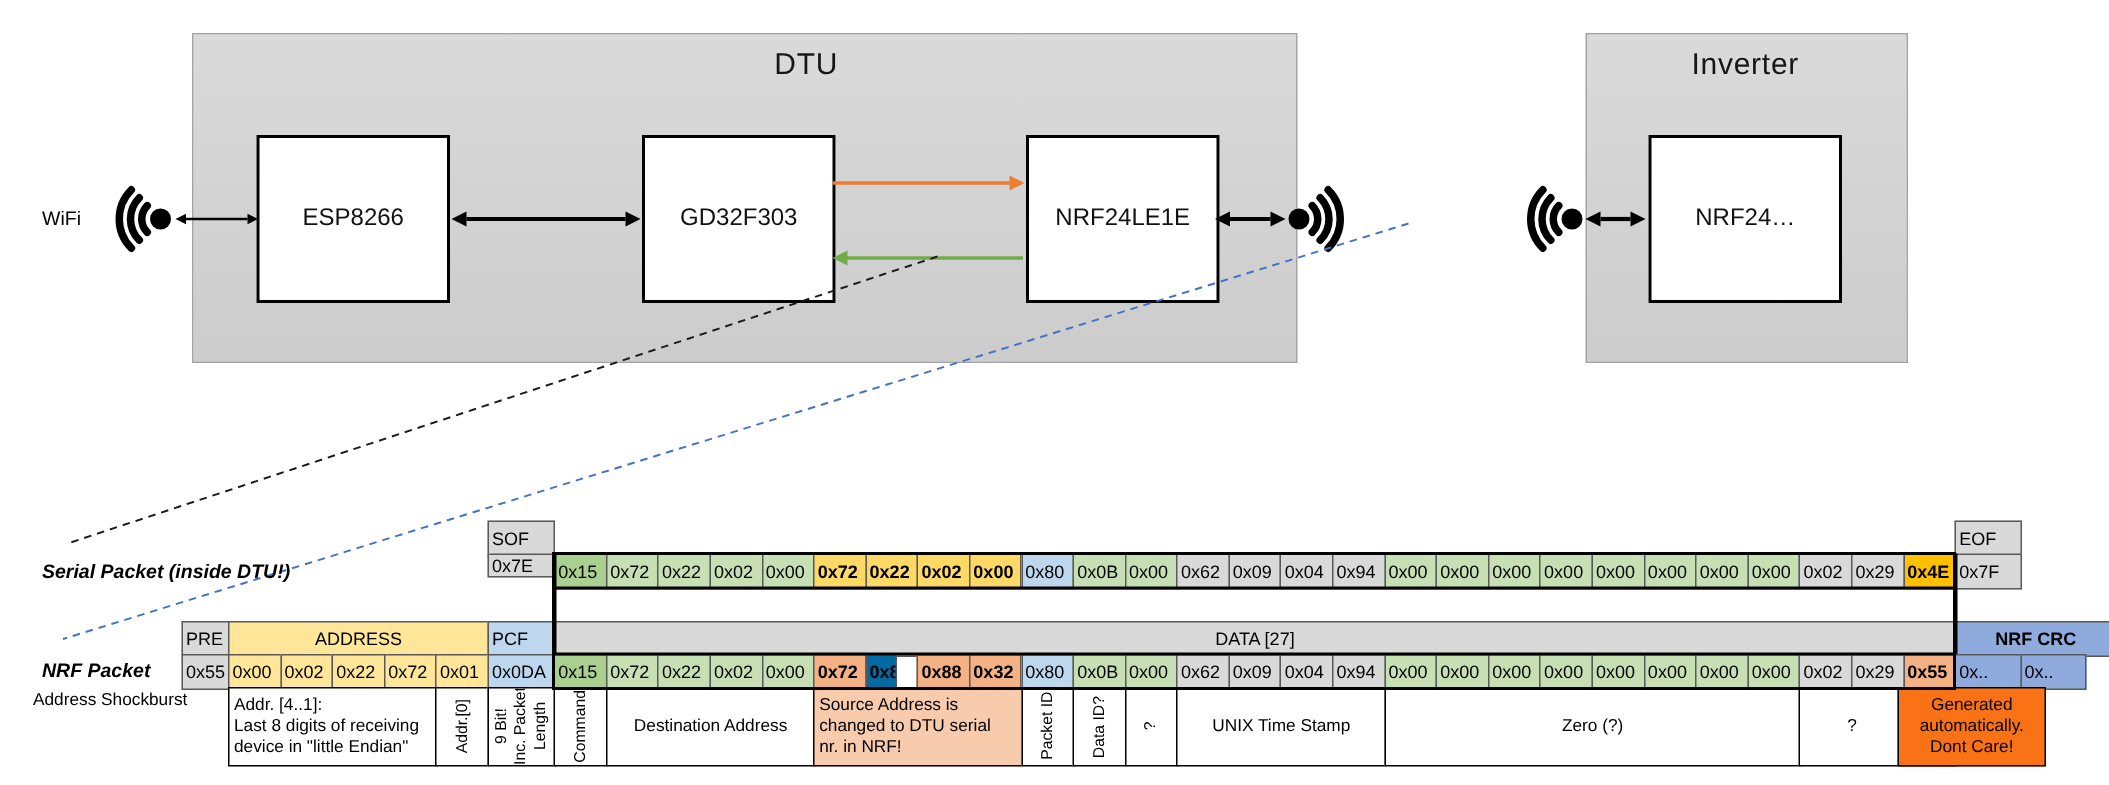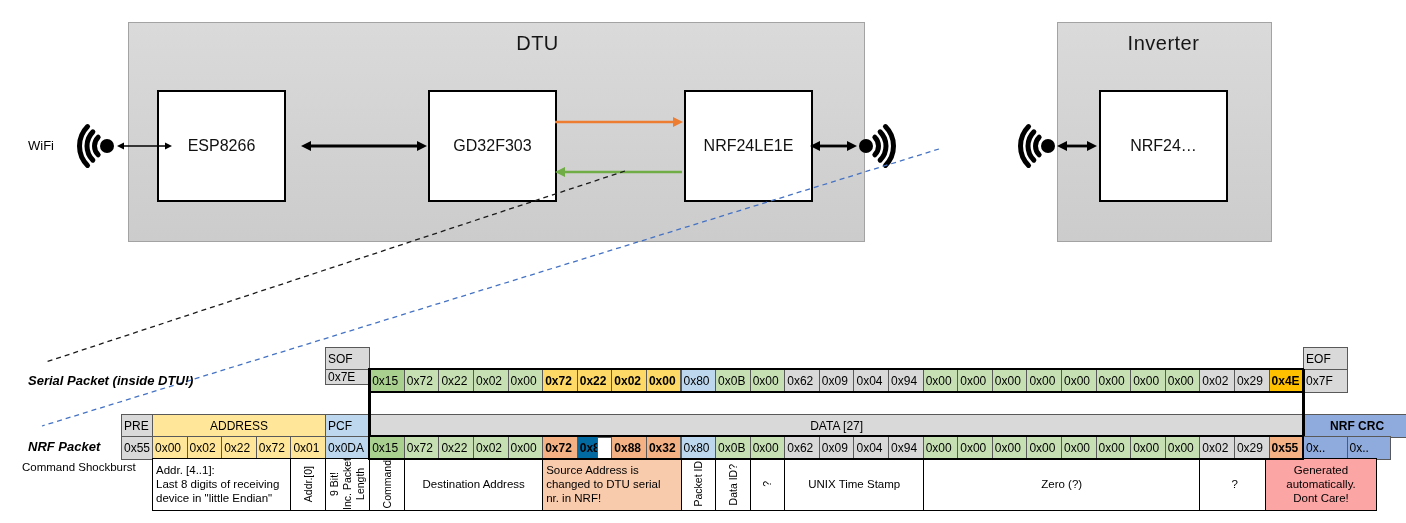--- a/index.html
+++ b/index.html
@@ -24,21 +24,21 @@
   svg{position:absolute;left:0;top:0;pointer-events:none;}
 </style>
 </head>
 <body>
 
 <div id="page">
     <div class="gbox" style="left: 128px; top: 22px; width: 735px; height: 218px;"></div>
     <div class="gtitle" style="left: 128px; top: 32px; width: 735px; padding-left: 42px;">DTU</div>
     <div class="gbox" style="left: 1057px; top: 22px; width: 213px; height: 218px;"></div>
     <div class="gtitle" style="left: 1057px; top: 32px; width: 213px;">Inverter</div>
-    <div class="comp" style="left: 157px; top: 90px; width: 125px; height: 108px;">ESP8266</div>
+    <div class="comp" style="left: 171px; top: 90px; width: 125px; height: 108px;">ESP8266</div>
     <div class="comp" style="left: 428px; top: 90px; width: 125px; height: 108px;">GD32F303</div>
     <div class="comp" style="left: 684px; top: 90px; width: 125px; height: 108px;">NRF24LE1E</div>
     <div class="comp" style="left: 1099px; top: 90px; width: 125px; height: 108px;">NRF24…</div>
     <div class="lbl" style="left: 28px; top: 138px;">WiFi</div>
     <svg width="1406" height="523">
       <g>
         <circle cx="107" cy="146" r="7" fill="#000"></circle>
         <path d="M 98.1625 137.1625 A 12.5 12.5 0 0 0 98.1625 154.8375" fill="none" stroke="#000" stroke-width="5" stroke-linecap="round"></path>
         <path d="M 92.86 131.86 A 20 20 0 0 0 92.86 160.14" fill="none" stroke="#000" stroke-width="5" stroke-linecap="round"></path>
         <path d="M 87.5575 126.5575 A 27.5 27.5 0 0 0 87.5575 165.4425" fill="none" stroke="#000" stroke-width="5" stroke-linecap="round"></path>
@@ -172,23 +172,23 @@
 nr. in NRF!</div>
     <div class="cell ann ctr rot ctr" style="left: 680.51px; top: 458px; width: 36.09px; height: 52.5px; background: rgb(255, 255, 255);"><span>Packet ID</span></div>
     <div class="cell ann ctr rot ctr" style="left: 715.1px; top: 458px; width: 36.09px; height: 52.5px; background: rgb(255, 255, 255);"><span>Data ID?</span></div>
     <div class="cell ann ctr rot ctr" style="left: 749.69px; top: 458px; width: 36.09px; height: 52.5px; background: rgb(255, 255, 255);"><span>?</span></div>
     <div class="cell ann ctr" style="left: 784.28px; top: 458px; width: 139.86px; height: 52.5px; background: rgb(255, 255, 255);">UNIX Time Stamp</div>
     <div class="cell ann ctr" style="left: 922.64px; top: 458px; width: 278.22px; height: 52.5px; background: rgb(255, 255, 255);">Zero (?)</div>
     <div class="cell ann ctr" style="left: 1199.36px; top: 458px; width: 70.68px; height: 52.5px; background: rgb(255, 255, 255);">?</div>
     <div class="cell ann ctr" style="left: 1268.54px; top: 458px; width: 36.09px; height: 52.5px; background: rgb(248, 203, 173);">CRC8
 recalc.
 !</div>
-    <div class="cell ann ctr" style="left: 1265px; top: 458px; width: 112px; height: 52.5px; background: #fca5a5;">Generated
+    <div class="cell ann ctr" style="left: 1265px; top: 458px; width: 99px; height: 52.5px; background: #f97316;">Generated
 automatically.
 Dont Care!</div>
     <div class="thickbox" style="left: 368.2px; top: 368px; width: 935.9px; height: 25px;"></div>
     <div class="thickbox" style="left: 368.2px; top: 435px; width: 935.9px; height: 25px;"></div>
     <div class="vline" style="left: 368.2px; top: 369px; width: 2.5px; height: 67px;"></div>
     <div class="vline" style="left: 1302.1px; top: 369px; width: 2.5px; height: 67px;"></div>
     <div class="plabel" style="left: 28px; top: 373px;">Serial Packet (inside DTU!)</div>
     <div class="plabel" style="left: 28px; top: 439px;">NRF Packet</div>
-    <div class="sublabel" style="left: 22px; top: 461px;">Command Shockburst</div>
+    <div class="sublabel" style="left: 22px; top: 461px;">Address Shockburst</div>
   </div>
 
 </body></html>

